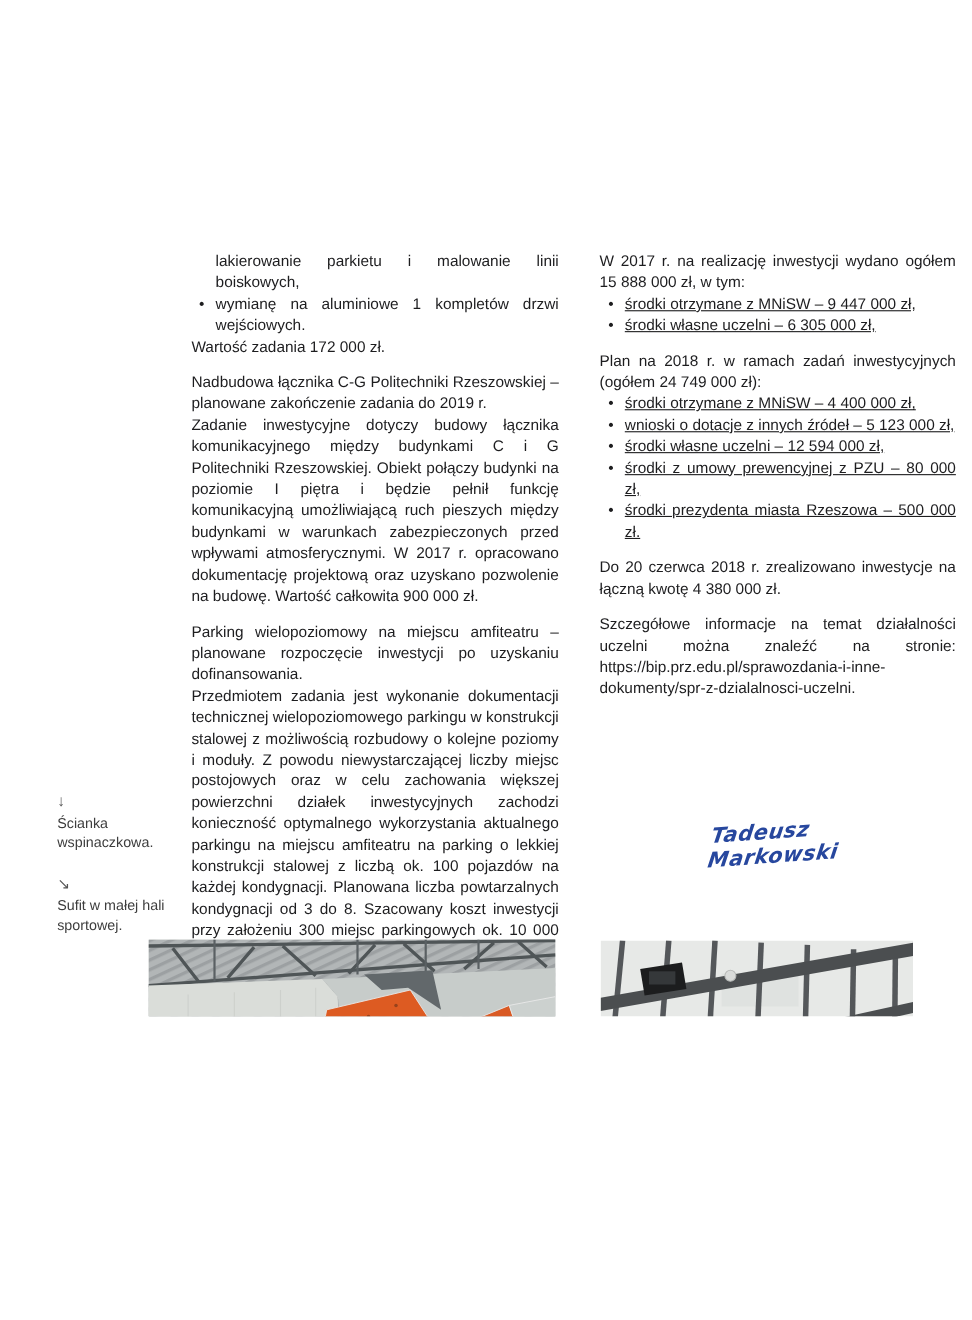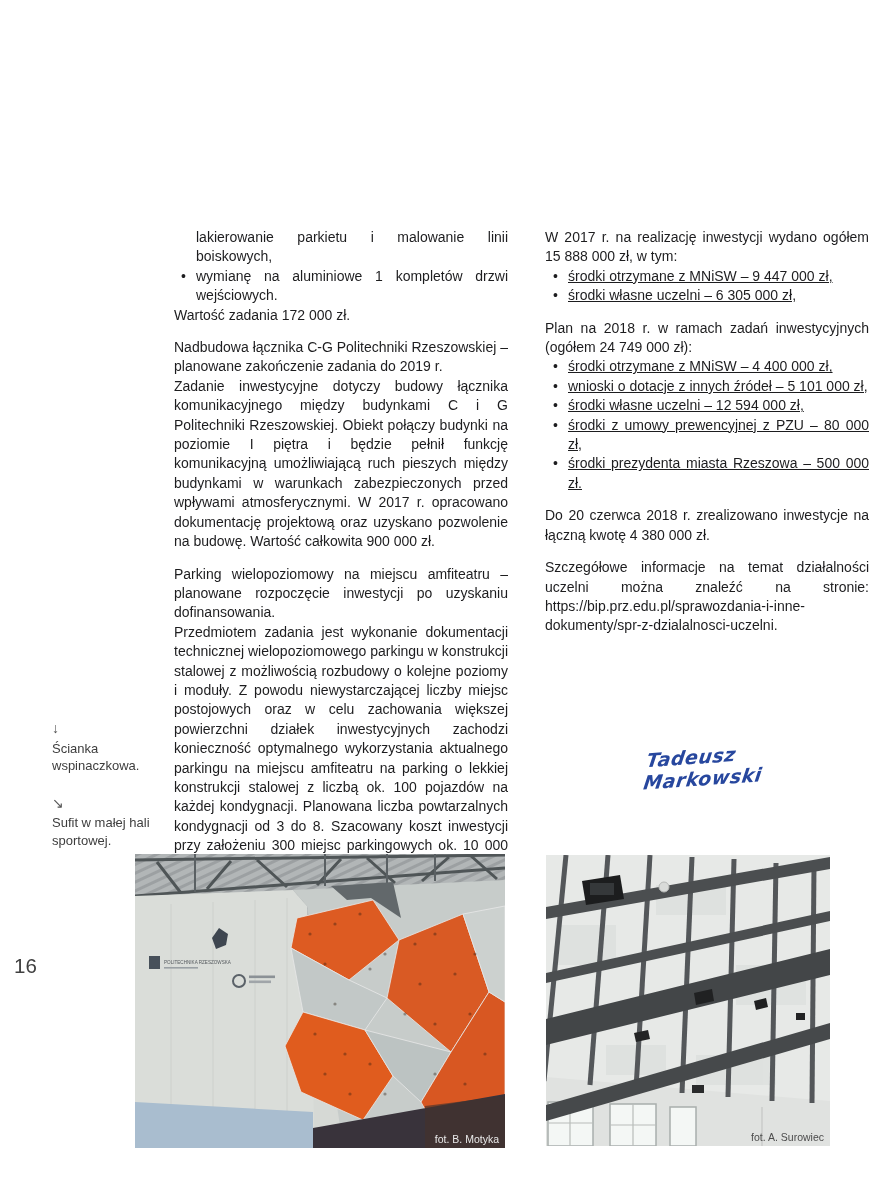--- a/index.html
+++ b/index.html
@@ -1,17 +1,17 @@
 <!DOCTYPE html>
 <html lang="pl"><head>
 <meta charset="utf-8">
 <style>
   html,body{margin:0;padding:0;background:#ffffff;}
   .page{
-    position:relative;width:884px;height:1200px;background:#ffffff;overflow:hidden;
+    position:relative;width:884px;height:924px;background:#ffffff;overflow:hidden;
     font-family:"Liberation Sans",sans-serif;color:#1d1d1f;
   }
   
   .col{position:absolute;top:228px;font-size:14px;line-height:19.4px;text-align:justify;hyphens:auto;}
   .col-left{left:174px;width:334px;}
   .col-right{left:545px;width:324px;}
   .col p{margin:0;}
   .heading{font-weight:normal;margin:0;}
   .section{margin-top:13px;}
   .li{position:relative;padding-left:22px;margin:0;}
@@ -61,21 +61,21 @@
   </div>
 
   <div class="col col-right">
     <p class="heading">W 2017 r. na realizację inwestycji wydano ogółem 15 888 000 zł, w tym:</p>
     <div class="li bullet">środki otrzymane z MNiSW – 9 447 000 zł,</div>
     <div class="li bullet">środki własne uczelni – 6 305 000 zł,</div>
 
     <div class="section">
       <p class="heading">Plan na 2018 r. w ramach zadań inwestycyjnych (ogółem 24 749 000 zł):</p>
       <div class="li bullet">środki otrzymane z MNiSW – 4 400 000 zł,</div>
-      <div class="li bullet">wnioski o dotacje z innych źródeł – 5 101 000 zł,</div>
+      <div class="li bullet">wnioski o dotacje z innych źródeł – 5 123 000 zł,</div>
       <div class="li bullet">środki własne uczelni – 12 594 000 zł,</div>
       <div class="li bullet">środki z umowy prewencyjnej z PZU – 80 000 zł,</div>
       <div class="li bullet">środki prezydenta miasta Rzeszowa – 500 000 zł.</div>
     </div>
 
     <div class="section">
       <p class="heading">Do 20 czerwca 2018 r. zrealizowano inwestycje na łączną kwotę 4 380 000 zł.</p>
     </div>
 
     <div class="section">

